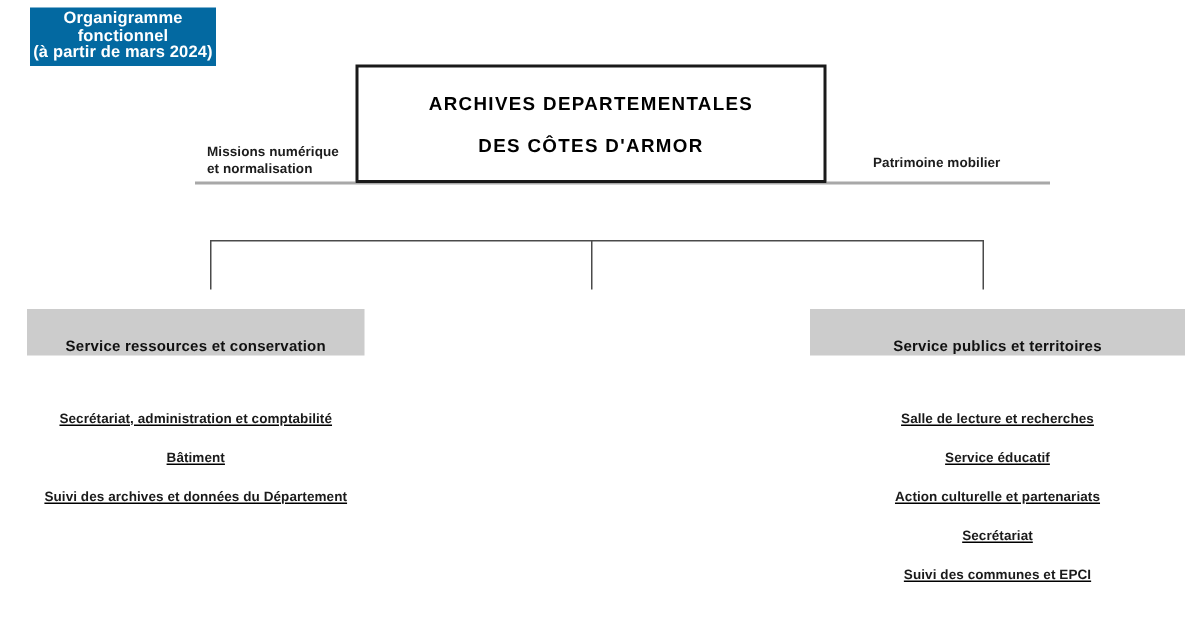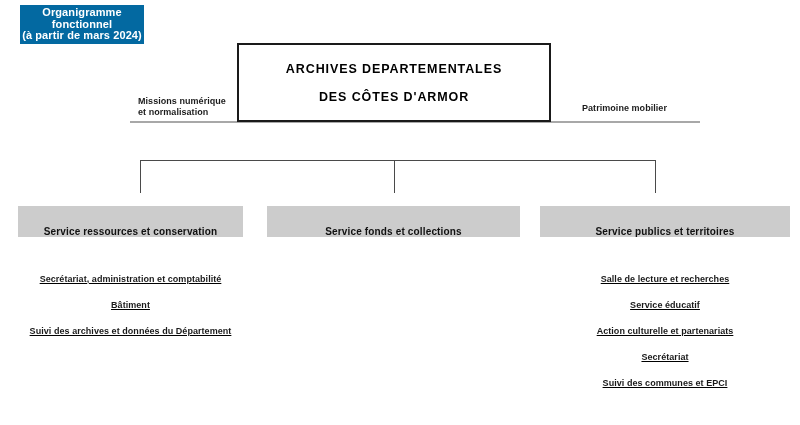--- a/index.html
+++ b/index.html
@@ -182,23 +182,20 @@
   </div>
 
   <div class="bracket-h"></div>
   <div class="bracket-v v1"></div>
   <div class="bracket-v v2"></div>
   <div class="bracket-v v3"></div>
 
   <div class="svcbox c0">
     <span class="svclabel">Service ressources et conservation</span>
   </div>
-  <div class="svcbox c1">
-    <span class="svclabel">Service fonds et collections</span>
-  </div>
   <div class="svcbox c2">
     <span class="svclabel">Service publics et territoires</span>
   </div>
 
   <div class="itemlist c0">
     <div class="item">Secrétariat, administration et comptabilité</div>
     <div class="item">Bâtiment</div>
     <div class="item">Suivi des archives et données du Département</div>
   </div>
 

